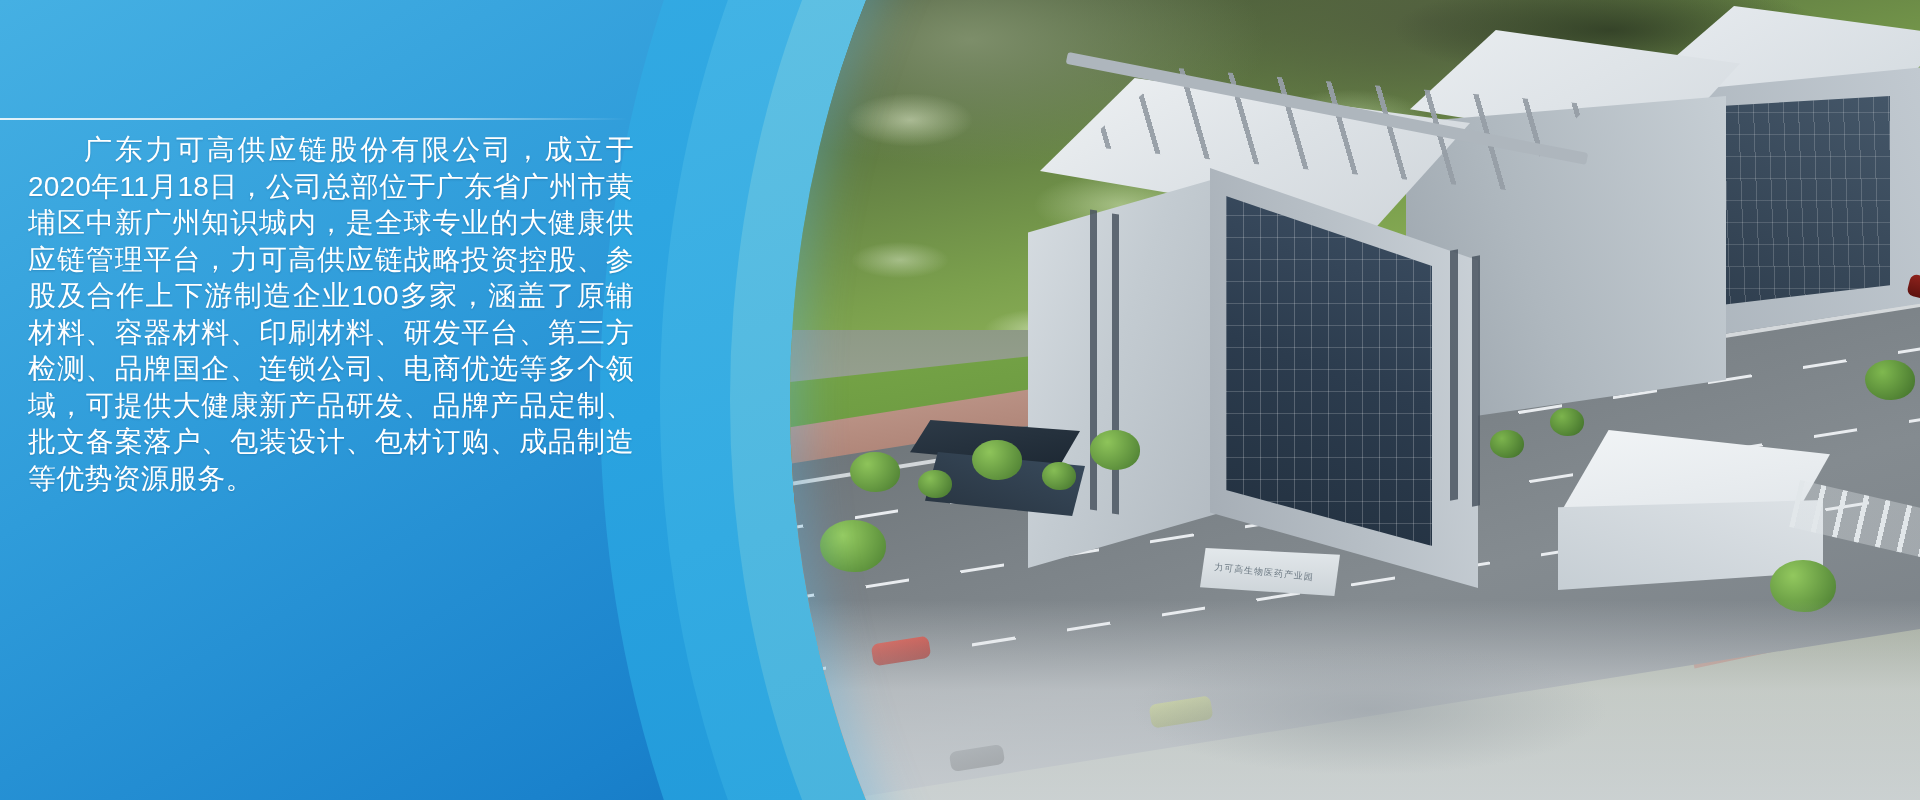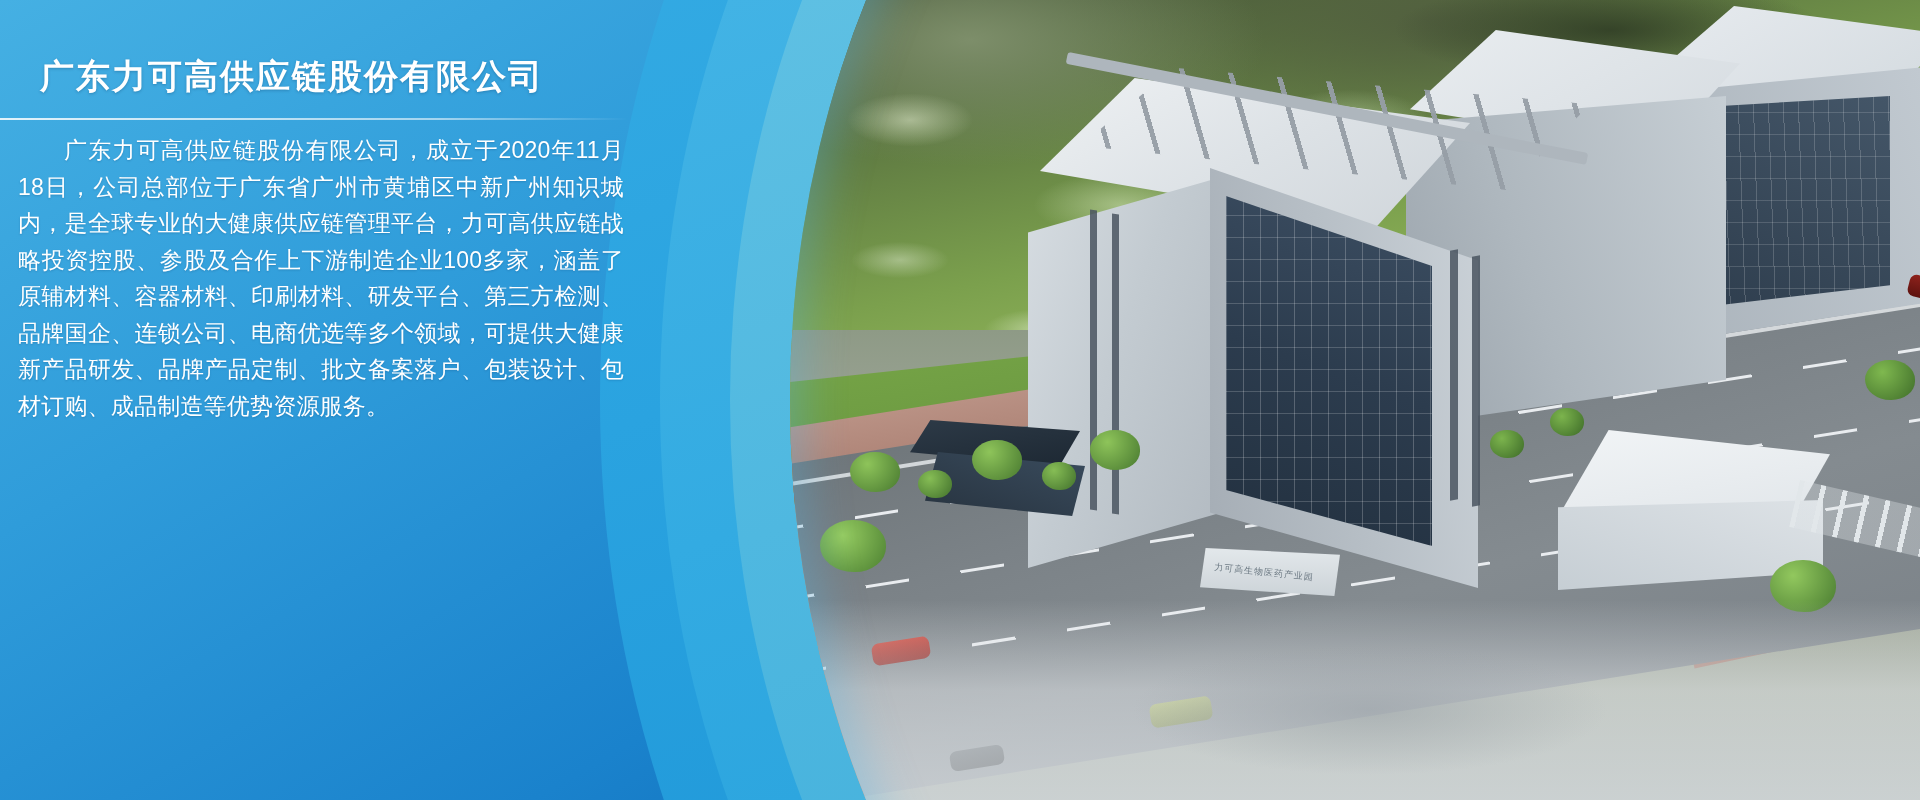--- a/index.html
+++ b/index.html
@@ -308,22 +308,22 @@
     position:absolute;left:40px;top:54px;
     font-size:34px;font-weight:bold;color:#ffffff;
     letter-spacing:2px;white-space:nowrap;
     text-shadow:0 1px 3px rgba(0,40,80,.28);
   }
   #title-divider{
     position:absolute;left:0;top:118px;width:628px;height:2px;
     background:linear-gradient(90deg,rgba(255,255,255,.85) 0%,rgba(255,255,255,.55) 70%,rgba(255,255,255,0) 100%);
   }
   #body-text{
-    position:absolute;left:18px;top:132px;width:606px;
-    color:#ffffff;font-size:23px;line-height:36.5px;
+    position:absolute;left:28px;top:132px;width:606px;
+    color:#ffffff;font-size:28px;line-height:36.5px;
     letter-spacing:.2px;
     text-align:justify;text-justify:inter-ideograph;
     text-shadow:0 1px 2px rgba(0,45,90,.22);
   }
   #body-text p{margin:0;text-indent:2em;}
 </style>
 </head>
 <body>
 
 <div id="stage">
@@ -407,20 +407,19 @@
 
       <div class="car" style="left:160px;top:748px;width:54px;height:20px;background:linear-gradient(180deg,#4c5358,#23272a);transform:rotate(-9deg);"></div>
 
       <div class="ph" id="haze"></div>
       <div class="ph" id="haze2"></div>
     </div>
     <div id="disc-feather"></div>
   </div>
 
   <div id="text-panel">
-    <div id="page-title">广东力可高供应链股份有限公司</div>
     <div id="title-divider"></div>
     <div id="body-text">
       <p>广东力可高供应链股份有限公司，成立于2020年11月18日，公司总部位于广东省广州市黄埔区中新广州知识城内，是全球专业的大健康供应链管理平台，力可高供应链战略投资控股、参股及合作上下游制造企业100多家，涵盖了原辅材料、容器材料、印刷材料、研发平台、第三方检测、品牌国企、连锁公司、电商优选等多个领域，可提供大健康新产品研发、品牌产品定制、批文备案落户、包装设计、包材订购、成品制造等优势资源服务。</p>
     </div>
   </div>
 
 </div>
 
 </body></html>

